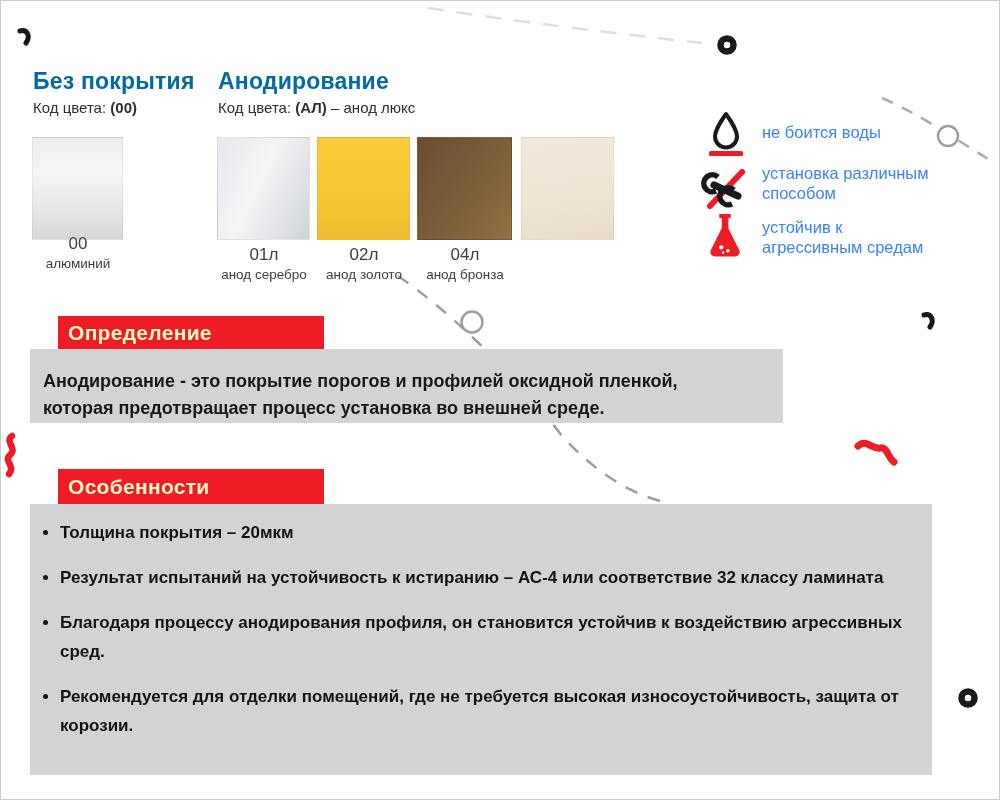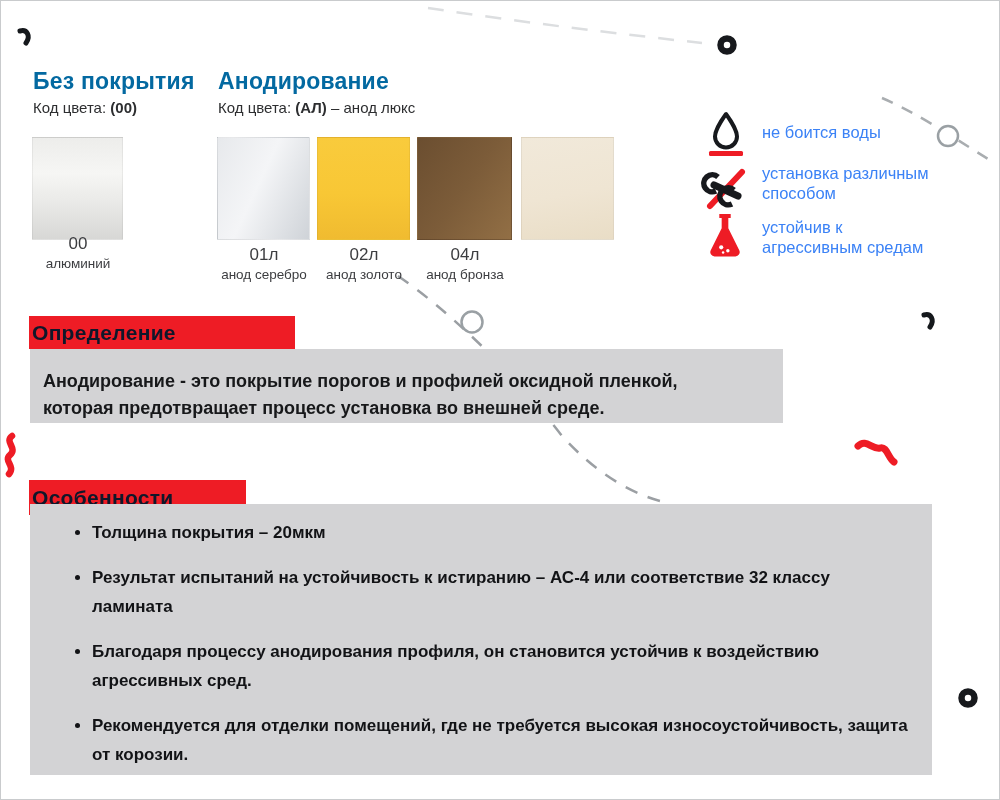--- a/index.html
+++ b/index.html
@@ -26,22 +26,22 @@
   .sw-04{background:linear-gradient(125deg,#6b4e30 0%,#7c5c39 50%,#926f45 100%);}
   .sw-042{background:linear-gradient(170deg,#f1e9da 0%,#efe5d3 55%,#e9ddc6 100%);}
   .sw-label{position:absolute;width:120px;text-align:center;color:#3c3d40;}
   .sw-code{font-size:17px;font-weight:500;}
   .sw-name{font-size:13.5px;margin-top:2px;}
 
   
   .benefit-label{font-size:16.5px;line-height:20px;color:#3b82f6;font-weight:500;}
 
   
-  .banner{background:#ee1c25;color:#0f172a;font-size:21px;font-weight:bold;
-          line-height:33px;padding-left:3px;letter-spacing:.3px;box-sizing:border-box;}
+  .banner{background:#ee1c25;color:#fef9c3;font-size:21px;font-weight:bold;
+          line-height:33px;padding-left:10px;letter-spacing:.3px;box-sizing:border-box;margin-left:29px;}
   .panel{background:#d3d3d5;box-sizing:border-box;color:#17181a;}
   .def-text{font-size:18px;font-weight:bold;line-height:27px;}
   .features-list{margin:0;padding:14px 20px 0 30px;list-style:disc;}
   .features-list li{font-size:17px;font-weight:600;line-height:29px;margin:0 0 16px 0;color:#121316;}
 </style>
 </head>
 <body>
 
 <div id="page">
 
@@ -132,22 +132,22 @@
     <div>устойчив к</div>
     <div>агрессивным средам</div>
   </div>
 
   <div class="abs content banner" style="left:29px;top:316px;width:266px;height:33px;">Определение</div>
   <div class="abs content panel" style="left:30px;top:349px;width:753px;height:74px;padding:19px 12px 0 13px;">
     <div class="def-text">Анодирование - это покрытие порогов и профилей оксидной пленкой,</div>
     <div class="def-text">которая предотвращает процесс установка во внешней среде.</div>
   </div>
 
-  <div class="abs content banner" style="left:29px;top:480px;width:217px;height:35px;line-height:35px;">Особенности</div>
-  <div class="abs content panel" style="left:30px;top:504px;width:902px;height:271px;padding-left:32px;">
+  <div class="abs content banner" style="left:29px;top:469px;width:266px;height:35px;line-height:35px;">Особенности</div>
+  <div class="abs content panel" style="left:30px;top:504px;width:902px;height:271px;">
     <ul class="features-list">
       <li>Толщина покрытия – 20мкм</li>
       <li>Результат испытаний на устойчивость к истиранию – АС-4 или соответствие 32 классу ламината</li>
       <li>Благодаря процессу анодирования профиля, он становится устойчив к воздействию агрессивных сред.</li>
       <li>Рекомендуется для отделки помещений,  где не требуется высокая износоустойчивость, защита от корозии.</li>
     </ul>
   </div>
 
 </div>
 

